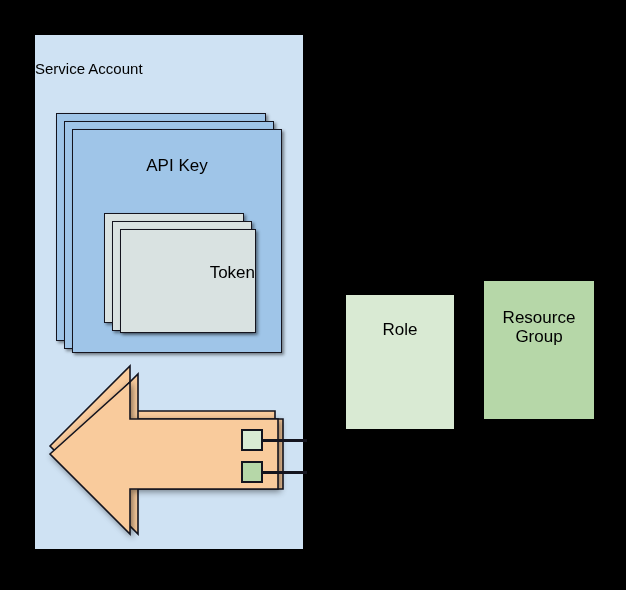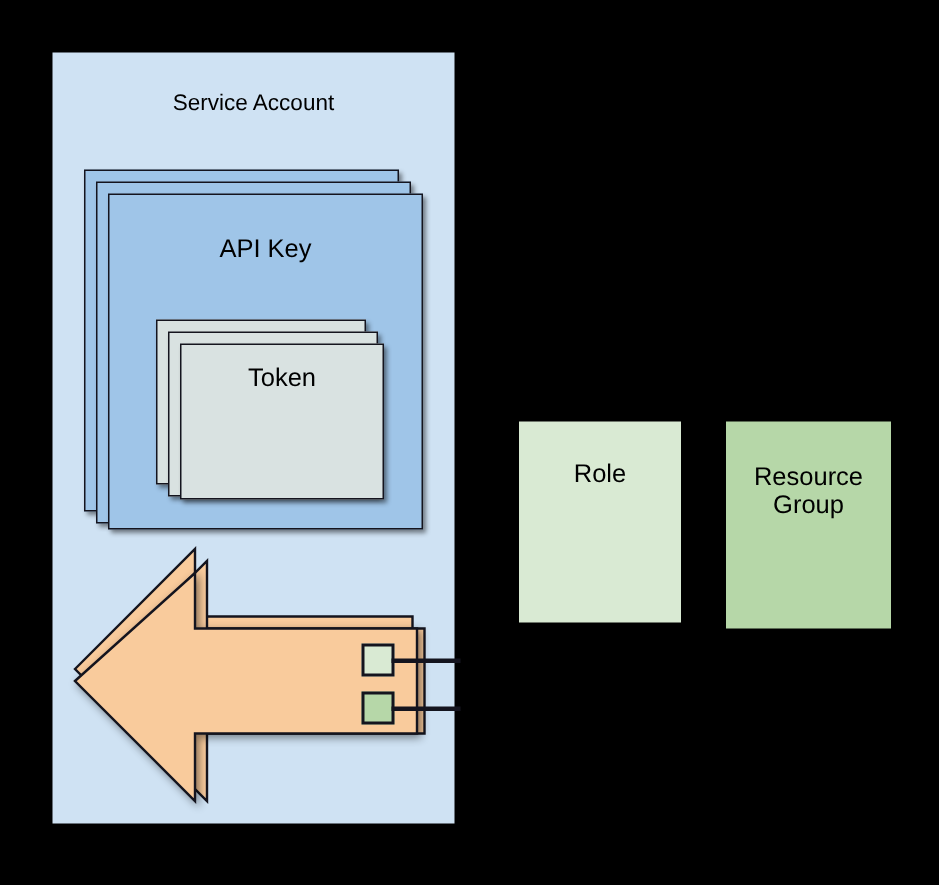--- a/index.html
+++ b/index.html
@@ -14,21 +14,21 @@
     position: relative;
     width: 626px;
     height: 590px;
     background: #000000;
     overflow: hidden;
   }
   .lbl {
     position: absolute;
     font-size: 15px;
     color: #000000;
-    text-align: center;
+    text-align: left;
     line-height: 18px;
     white-space: pre-line;
     user-select: none;
   }
   
   #service-account {
     position: absolute;
     left: 35px;
     top: 35px;
     width: 268px;
@@ -99,21 +99,21 @@
 
   <div class="card apikey-card" style="left:56px;  top:113px; width:210px; height:228px;"></div>
   <div class="card apikey-card" style="left:64px;  top:121px; width:210px; height:228px;"></div>
   <div class="card apikey-card" style="left:72px;  top:129px; width:210px; height:224px;">
     <div class="box-text" style="top:26px;">API Key</div>
   </div>
 
   <div class="card token-card" style="left:104px; top:213px; width:140px; height:110px;"></div>
   <div class="card token-card" style="left:112px; top:221px; width:140px; height:110px;"></div>
   <div class="card token-card" style="left:120px; top:229px; width:136px; height:104px;">
-    <div class="box-text" style="top:12px;">Token</div>
+    <div class="box-text" style="top:33px;text-align:right;">Token</div>
   </div>
 
   <div class="arrow-layer" style="left:50px; top:366px;">
     <svg width="225" height="160" viewBox="0 0 225 160">
       <polygon points="0,80 80,0 80,45 225,45 225,115 80,115 80,160" fill="#F9CB9C" stroke="#14141e" stroke-width="1.6"></polygon>
     </svg>
   </div>
   <div class="arrow-layer" style="left:58px; top:374px;">
     <svg width="225" height="160" viewBox="0 0 225 160">
       <polygon points="0,80 80,0 80,45 225,45 225,115 80,115 80,160" fill="#F9CB9C" stroke="#14141e" stroke-width="1.6"></polygon>
@@ -124,21 +124,21 @@
       <polygon points="0,72 80,0 80,37 228,37 228,107 80,107 80,152" fill="#F9CB9C" stroke="#14141e" stroke-width="1.6"></polygon>
     </svg>
   </div>
 
   <div class="conn-square" style="left:241px; top:429px; background:#D9EAD3;"></div>
   <div class="conn-line" style="left:261px; top:439px; width:46px;"></div>
 
   <div class="conn-square" style="left:241px; top:461px; background:#B6D7A8;"></div>
   <div class="conn-line" style="left:261px; top:471px; width:46px;"></div>
 
-  <div class="plain-box" style="left:346px; top:281px; width:108px; height:134px; background:#D9EAD3;">
+  <div class="plain-box" style="left:346px; top:295px; width:108px; height:134px; background:#D9EAD3;">
     <div class="box-text" style="top:25px;">Role</div>
   </div>
 
   <div class="plain-box" style="left:484px; top:281px; width:110px; height:138px; background:#B6D7A8;">
     <div class="box-text" style="top:27px;">Resource
 Group</div>
   </div>
 
 </div>
 

